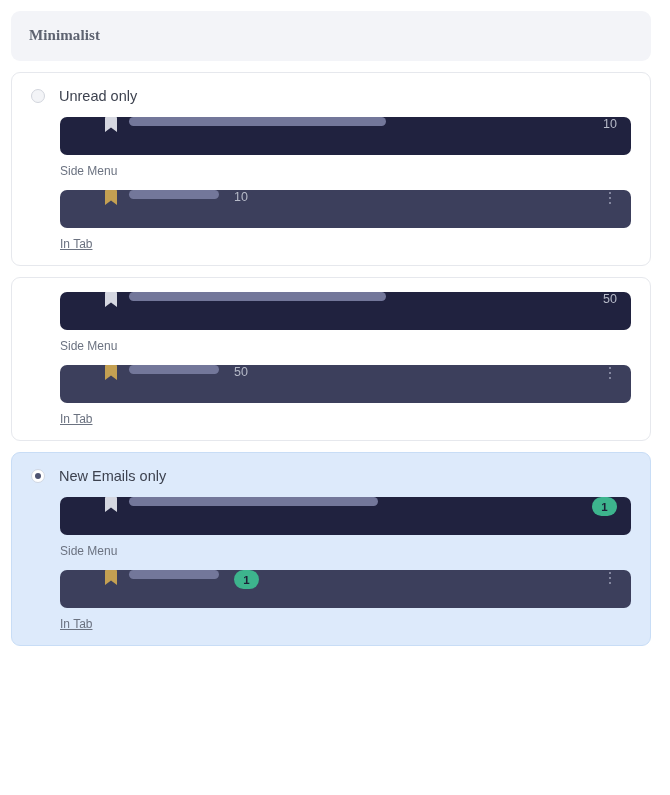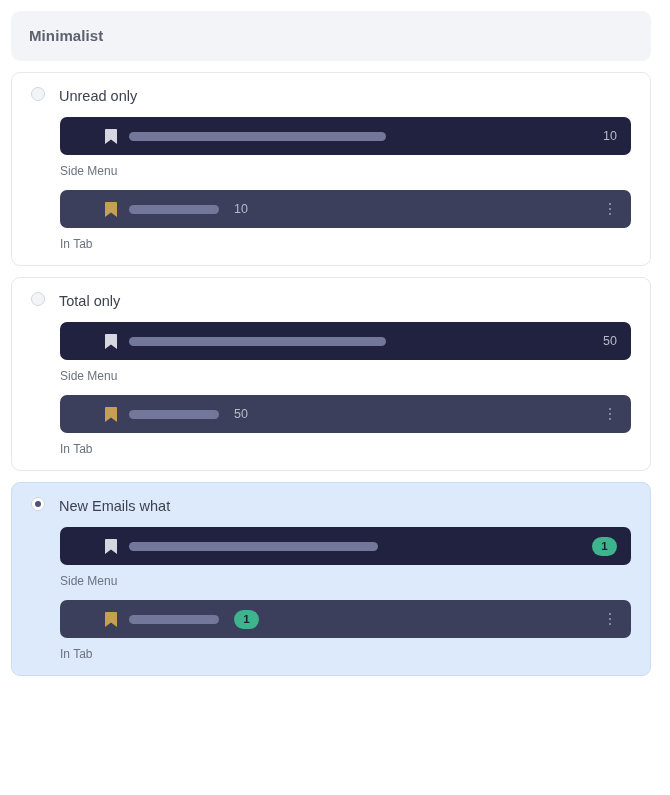--- a/index.html
+++ b/index.html
@@ -25,20 +25,21 @@
     border-radius: 9px;
     padding: 15px 0 16px 18px;
     margin-bottom: 11px;
   }
   .header-title {
     font-size: 15px;
     font-weight: bold;
     color: #5d6270;
     letter-spacing: .1px;
     line-height: 19px;
+    font-family: Liberation Serif, serif;
   }
   .header-sub {
     font-size: 13.5px;
     color: #6f7481;
     line-height: 17px;
     margin-top: 7px;
   }
 
   
   .option-card {
@@ -48,20 +49,21 @@
     padding: 14px 19px 13px 19px;
     margin-bottom: 11px;
   }
   .option-card.selected {
     background: #ddeafb;
     border-color: #c8ddf6;
   }
 
   .option-head {
     display: flex;
+    align-items: center;
     gap: 14px;
     padding-left: 0;
     margin-bottom: 12px;
   }
 
   .radio {
     width: 14px;
     height: 14px;
     border-radius: 50%;
     border: 1px solid #d2d5dd;
@@ -90,21 +92,20 @@
     line-height: 18px;
   }
 
   
   .preview-block { padding-left: 29px; }
 
   .bar {
     height: 38px;
     border-radius: 7px;
     display: flex;
-    align-items: center;
     padding: 0 14px 0 0;
     position: relative;
   }
   .bar.side  { background: #20223f; }
   .bar.intab { background: #3c3f5c; }
 
   .bookmark {
     flex: 0 0 auto;
     margin-left: 45px;
     margin-right: 12px;
@@ -164,21 +165,21 @@
     border-radius: 50%;
     background: #9b9fb4;
   }
 
   .caption {
     font-size: 12px;
     color: #6b7280;
     line-height: 16px;
     margin: 8px 0 11px 0;
   }
-  .caption.last { margin-bottom: 0; }
+  .caption.last { margin-bottom: 0; text-decoration: underline; }
 </style>
 </head>
 <body>
 
 <div class="page">
 
   <div class="header-card">
     <div class="header-title">Minimalist</div>
   </div>
 
@@ -206,24 +207,20 @@
             <span class="kebab">
               <i></i>
               <i></i>
               <i></i>
             </span>
           </div>
           <div class="caption last">In Tab</div>
         </div>
       </div>
       <div class="option-card">
-        <div class="option-head">
-          <span class="radio"></span>
-          <span class="option-label">Total only</span>
-        </div>
         <div class="preview-block">
           <div class="bar side">
             <span class="bookmark"><svg viewBox="0 0 12 15" width="12" height="15" xmlns="http://www.w3.org/2000/svg">
                 <path d="M0.8 0 H11.2 A0.8 0.8 0 0 1 12 0.8 V15 L6 10.6 L0 15 V0.8 A0.8 0.8 0 0 1 0.8 0 Z" fill="#d5d7e0"></path>
               </svg></span>
             <span class="skeleton" style="width: 257px;"></span>
             <span class="count right">50</span>
           </div>
           <div class="caption">Side Menu</div>
           <div class="bar intab">
@@ -237,21 +234,21 @@
               <i></i>
               <i></i>
             </span>
           </div>
           <div class="caption last">In Tab</div>
         </div>
       </div>
       <div class="option-card selected">
         <div class="option-head">
           <span class="radio on"></span>
-          <span class="option-label">New Emails what</span>
+          <span class="option-label">New Emails only</span>
         </div>
         <div class="preview-block">
           <div class="bar side">
             <span class="bookmark"><svg viewBox="0 0 12 15" width="12" height="15" xmlns="http://www.w3.org/2000/svg">
                 <path d="M0.8 0 H11.2 A0.8 0.8 0 0 1 12 0.8 V15 L6 10.6 L0 15 V0.8 A0.8 0.8 0 0 1 0.8 0 Z" fill="#d5d7e0"></path>
               </svg></span>
             <span class="skeleton" style="width: 249px;"></span>
             <span class="badge right">1</span>
           </div>
           <div class="caption">Side Menu</div>

